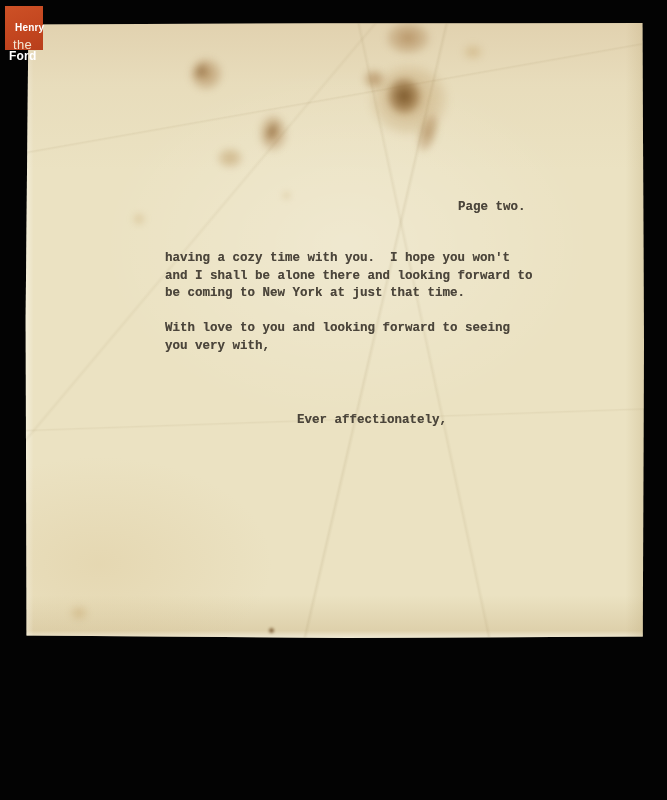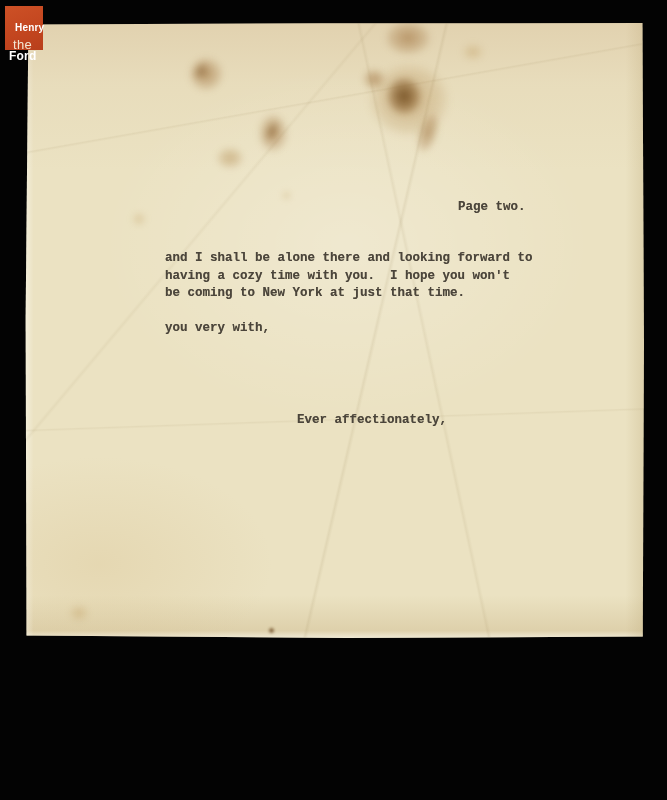--- a/index.html
+++ b/index.html
@@ -120,26 +120,27 @@
     <div class="stain st-dot" style="left:242px; top:603px; width:9px;  height:9px;"></div>
 
     <div class="stain st-faint" style="left:84px;  top:698px; width:32px; height:22px;"></div>
     <div class="stain st-med" style="left:178px; top:722px; width:36px; height:26px; opacity:0.7;"></div>
     <div class="stain st-med" style="left:212px; top:730px; width:24px; height:18px; opacity:0.7;"></div>
     <div class="stain st-faint" style="left:8px;   top:688px; width:34px; height:26px;"></div>
 
     <div class="type" style="left:433px; top:176px;">Page two.</div>
 
     <div class="type" style="left:140px; top:227px;">
+      <div class="t-line">having a cozy time with you.  I hope you won't</div>
       <div class="t-line">and I shall be alone there and looking forward to</div>
-      <div class="t-line">having a cozy time with you.  I hope you won't</div>
       <div class="t-line">be coming to New York at just that time.</div>
     </div>
 
     <div class="type" style="left:140px; top:297px;">
+      <div class="t-line">With love to you and looking forward to seeing</div>
       <div class="t-line">you very with,</div>
     </div>
 
     <div class="type" style="left:272px; top:365px;margin-top:24px;">Ever affectionately,</div>
 
   </div>
 
   <div class="thf-logo">
     <span class="logo-the">the</span>
     <span class="logo-henry">Henry</span>

